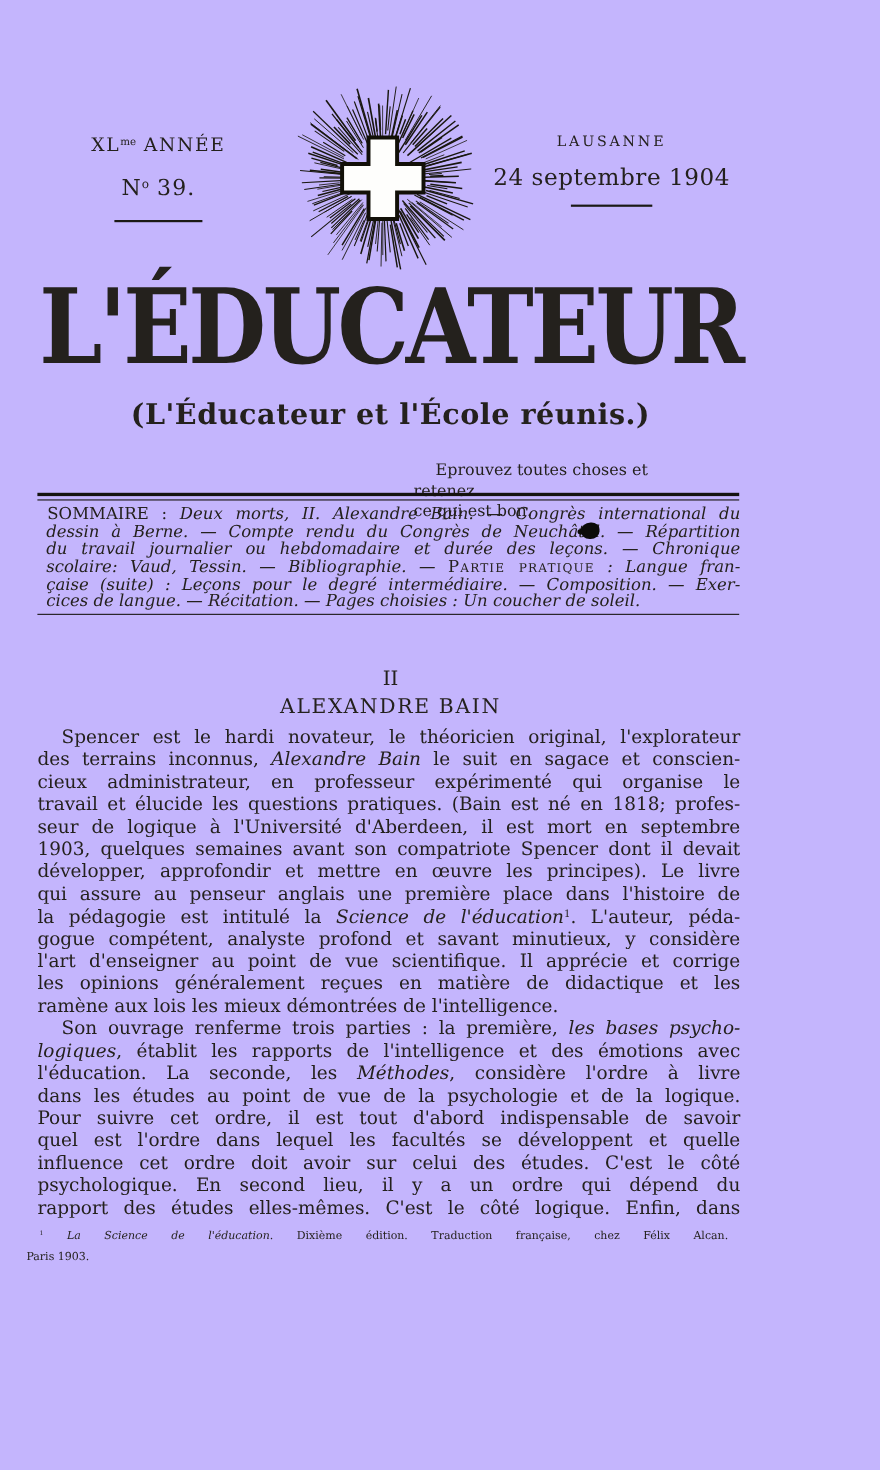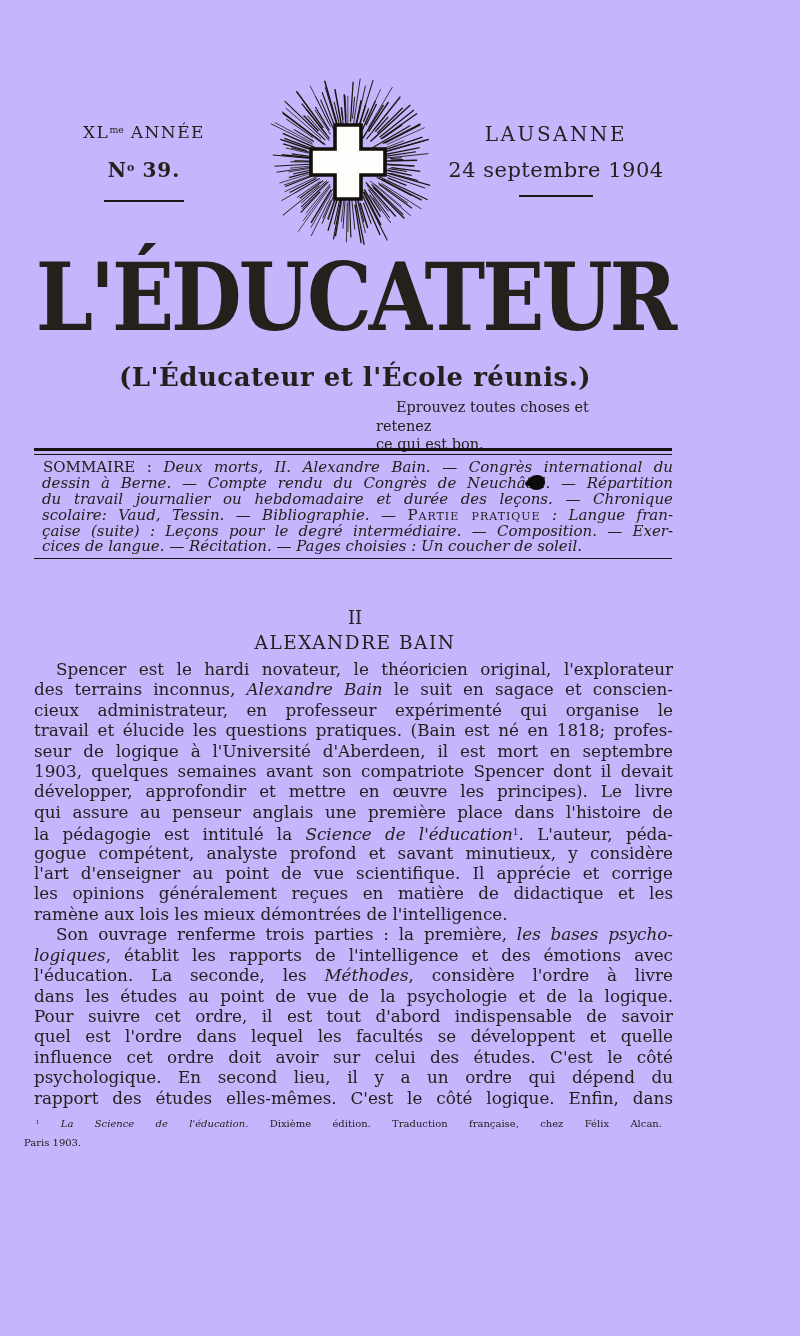--- a/index.html
+++ b/index.html
@@ -11,36 +11,36 @@
   .tl.nojust{text-align-last:left;}
   .tl.ind{text-indent:22px;}
   .i{font-style:italic;}
   .sc{font-variant:small-caps;letter-spacing:1px;font-style:normal;}
   .sup{font-size:0.55em;vertical-align:0.55em;letter-spacing:0;}
 
   
   .mast-left{position:absolute;left:56px;top:122px;width:176px;text-align:center;}
   .mast-left .tl, .mast-right .tl{text-align:center;text-align-last:center;}
   .annee{font-size:17px;letter-spacing:1.5px;}
-  .numero{margin-top:16px;font-size:20px;font-weight:bold;letter-spacing:1px;}
+  .numero{margin-top:16px;font-size:20px;font-weight:normal;letter-spacing:1px;}
   .mast-rule{width:80px;margin:18px auto 0;border-top:2px solid #1b1915;}
   .mast-right{position:absolute;left:438px;top:122px;width:236px;text-align:center;}
-  .city{font-size:20px;letter-spacing:2.5px;}
+  .city{font-size:13px;letter-spacing:2.5px;}
   .date{margin-top:12px;font-size:21px;font-weight:normal;letter-spacing:0.5px;}
   .mast-right .mast-rule{width:74px;margin-top:13px;}
 
   .emblem{position:absolute;left:256px;top:70px;width:184px;height:184px;}
 
   
   .title{position:absolute;left:30px;top:250px;width:650px;text-align:center;
          font-size:80px;font-weight:bold;letter-spacing:-3px;line-height:1;
          transform:scale(1.02,1.18);transform-origin:50% 0;white-space:nowrap;}
   .subtitle{position:absolute;left:30px;top:362px;width:650px;text-align:center;
             font-size:26px;font-weight:bold;letter-spacing:0.5px;}
-  .motto{position:absolute;left:376px;top:398px;width:272px;font-size:14.5px;line-height:18.5px;}
+  .motto{position:absolute;left:376px;top:419px;width:272px;font-size:14.5px;line-height:18.5px;}
   .motto .l1{text-indent:20px;}
 
   .rule-double{position:absolute;left:34px;top:448px;width:638px;height:3px;
                border-top:3px solid #15130f;border-bottom:1.5px solid #15130f;}
   .rule-thin{position:absolute;left:34px;top:558px;width:638px;border-top:1.5px solid #1b1814;}
 
   
   .sommaire{position:absolute;left:21px;top:460px;width:652px;font-size:15px;line-height:15.9px;}
   .sommaire .tl{padding-left:21px;height:15.9px;}
   .sommaire .tl:first-child{padding-left:0;}

